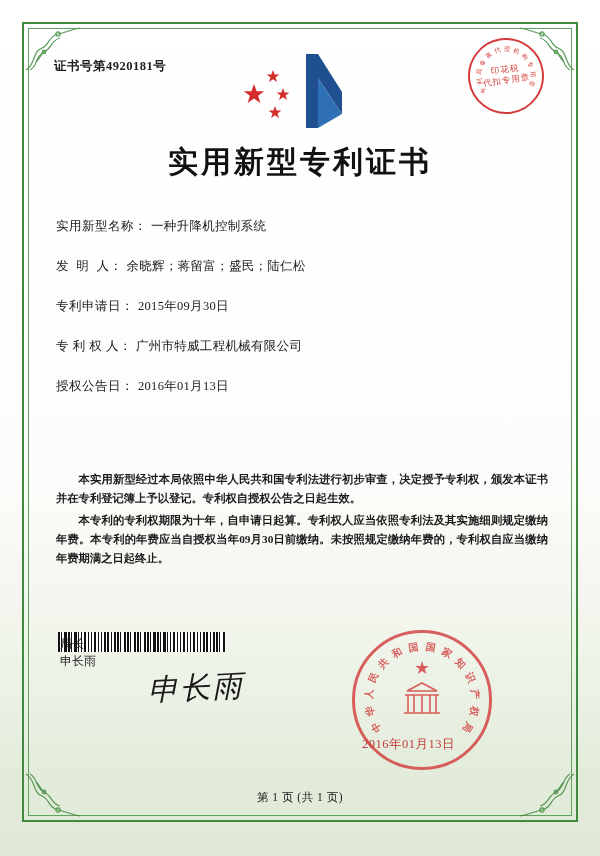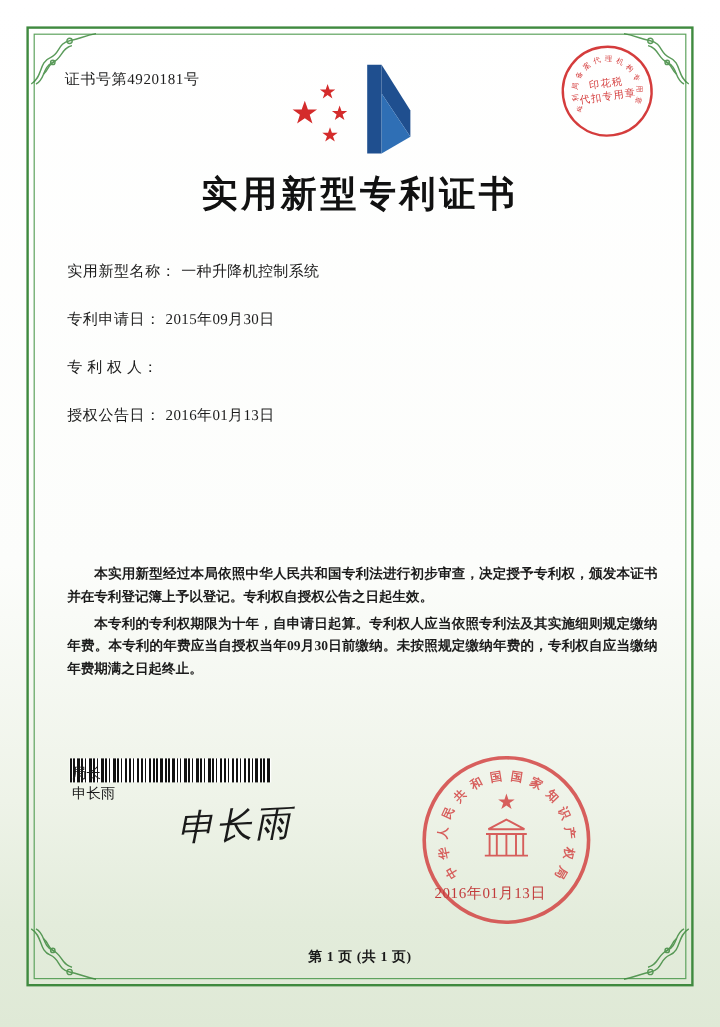--- a/index.html
+++ b/index.html
@@ -53,20 +53,21 @@
   .corner.bl { left: 24px;  bottom: 36px; transform: scaleY(-1); }
   .corner.br { right: 24px; bottom: 36px; transform: scale(-1,-1); }
 
   .cert-no {
     position: absolute;
     left: 54px;
     top: 58px;
     font-size: 12.5px;
     color: #1d1d1d;
     letter-spacing: .5px;
+    font-weight: bold;
   }
 
   
   .seal-top {
     position: absolute;
     right: 56px;
     top: 38px;
     width: 72px;
     height: 72px;
     border: 2px solid #cf2222;
@@ -245,21 +246,20 @@
 
   .page-no {
     position: absolute;
     left: 0;
     right: 0;
     top: 790px;
     text-align: center;
     font-size: 11.5px;
     color: #1b1b1b;
     letter-spacing: .5px;
-    font-weight: bold;
   }
 </style>
 </head>
 <body>
 
 <div id="page">
 
   <div class="border-outer"></div>
   <div class="border-inner"></div>
 
@@ -339,25 +339,30 @@
   </div>
 
   <div class="title">实用新型专利证书</div>
 
   <div class="fields">
     <div class="field">
       <span class="lbl">实用新型名称：</span>
       <span class="val">一种升降机控制系统</span>
     </div>
     <div class="field">
+      <span class="lbl">发  明  人：</span>
+      <span class="val">余晓辉；蒋留富；盛民；陆仁松</span>
+    </div>
+    <div class="field">
       <span class="lbl">专利申请日：</span>
       <span class="val">2015年09月30日</span>
     </div>
     <div class="field">
       <span class="lbl">专 利 权 人：</span>
+      <span class="val">广州市特威工程机械有限公司</span>
     </div>
     <div class="field">
       <span class="lbl">授权公告日：</span>
       <span class="val">2016年01月13日</span>
     </div>
   </div>
 
   <div class="paras">
     <p>本实用新型经过本局依照中华人民共和国专利法进行初步审查，决定授予专利权，颁发本证书并在专利登记簿上予以登记。专利权自授权公告之日起生效。</p>
     <p>本专利的专利权期限为十年，自申请日起算。专利权人应当依照专利法及其实施细则规定缴纳年费。本专利的年费应当自授权当年09月30日前缴纳。未按照规定缴纳年费的，专利权自应当缴纳年费期满之日起终止。</p>

